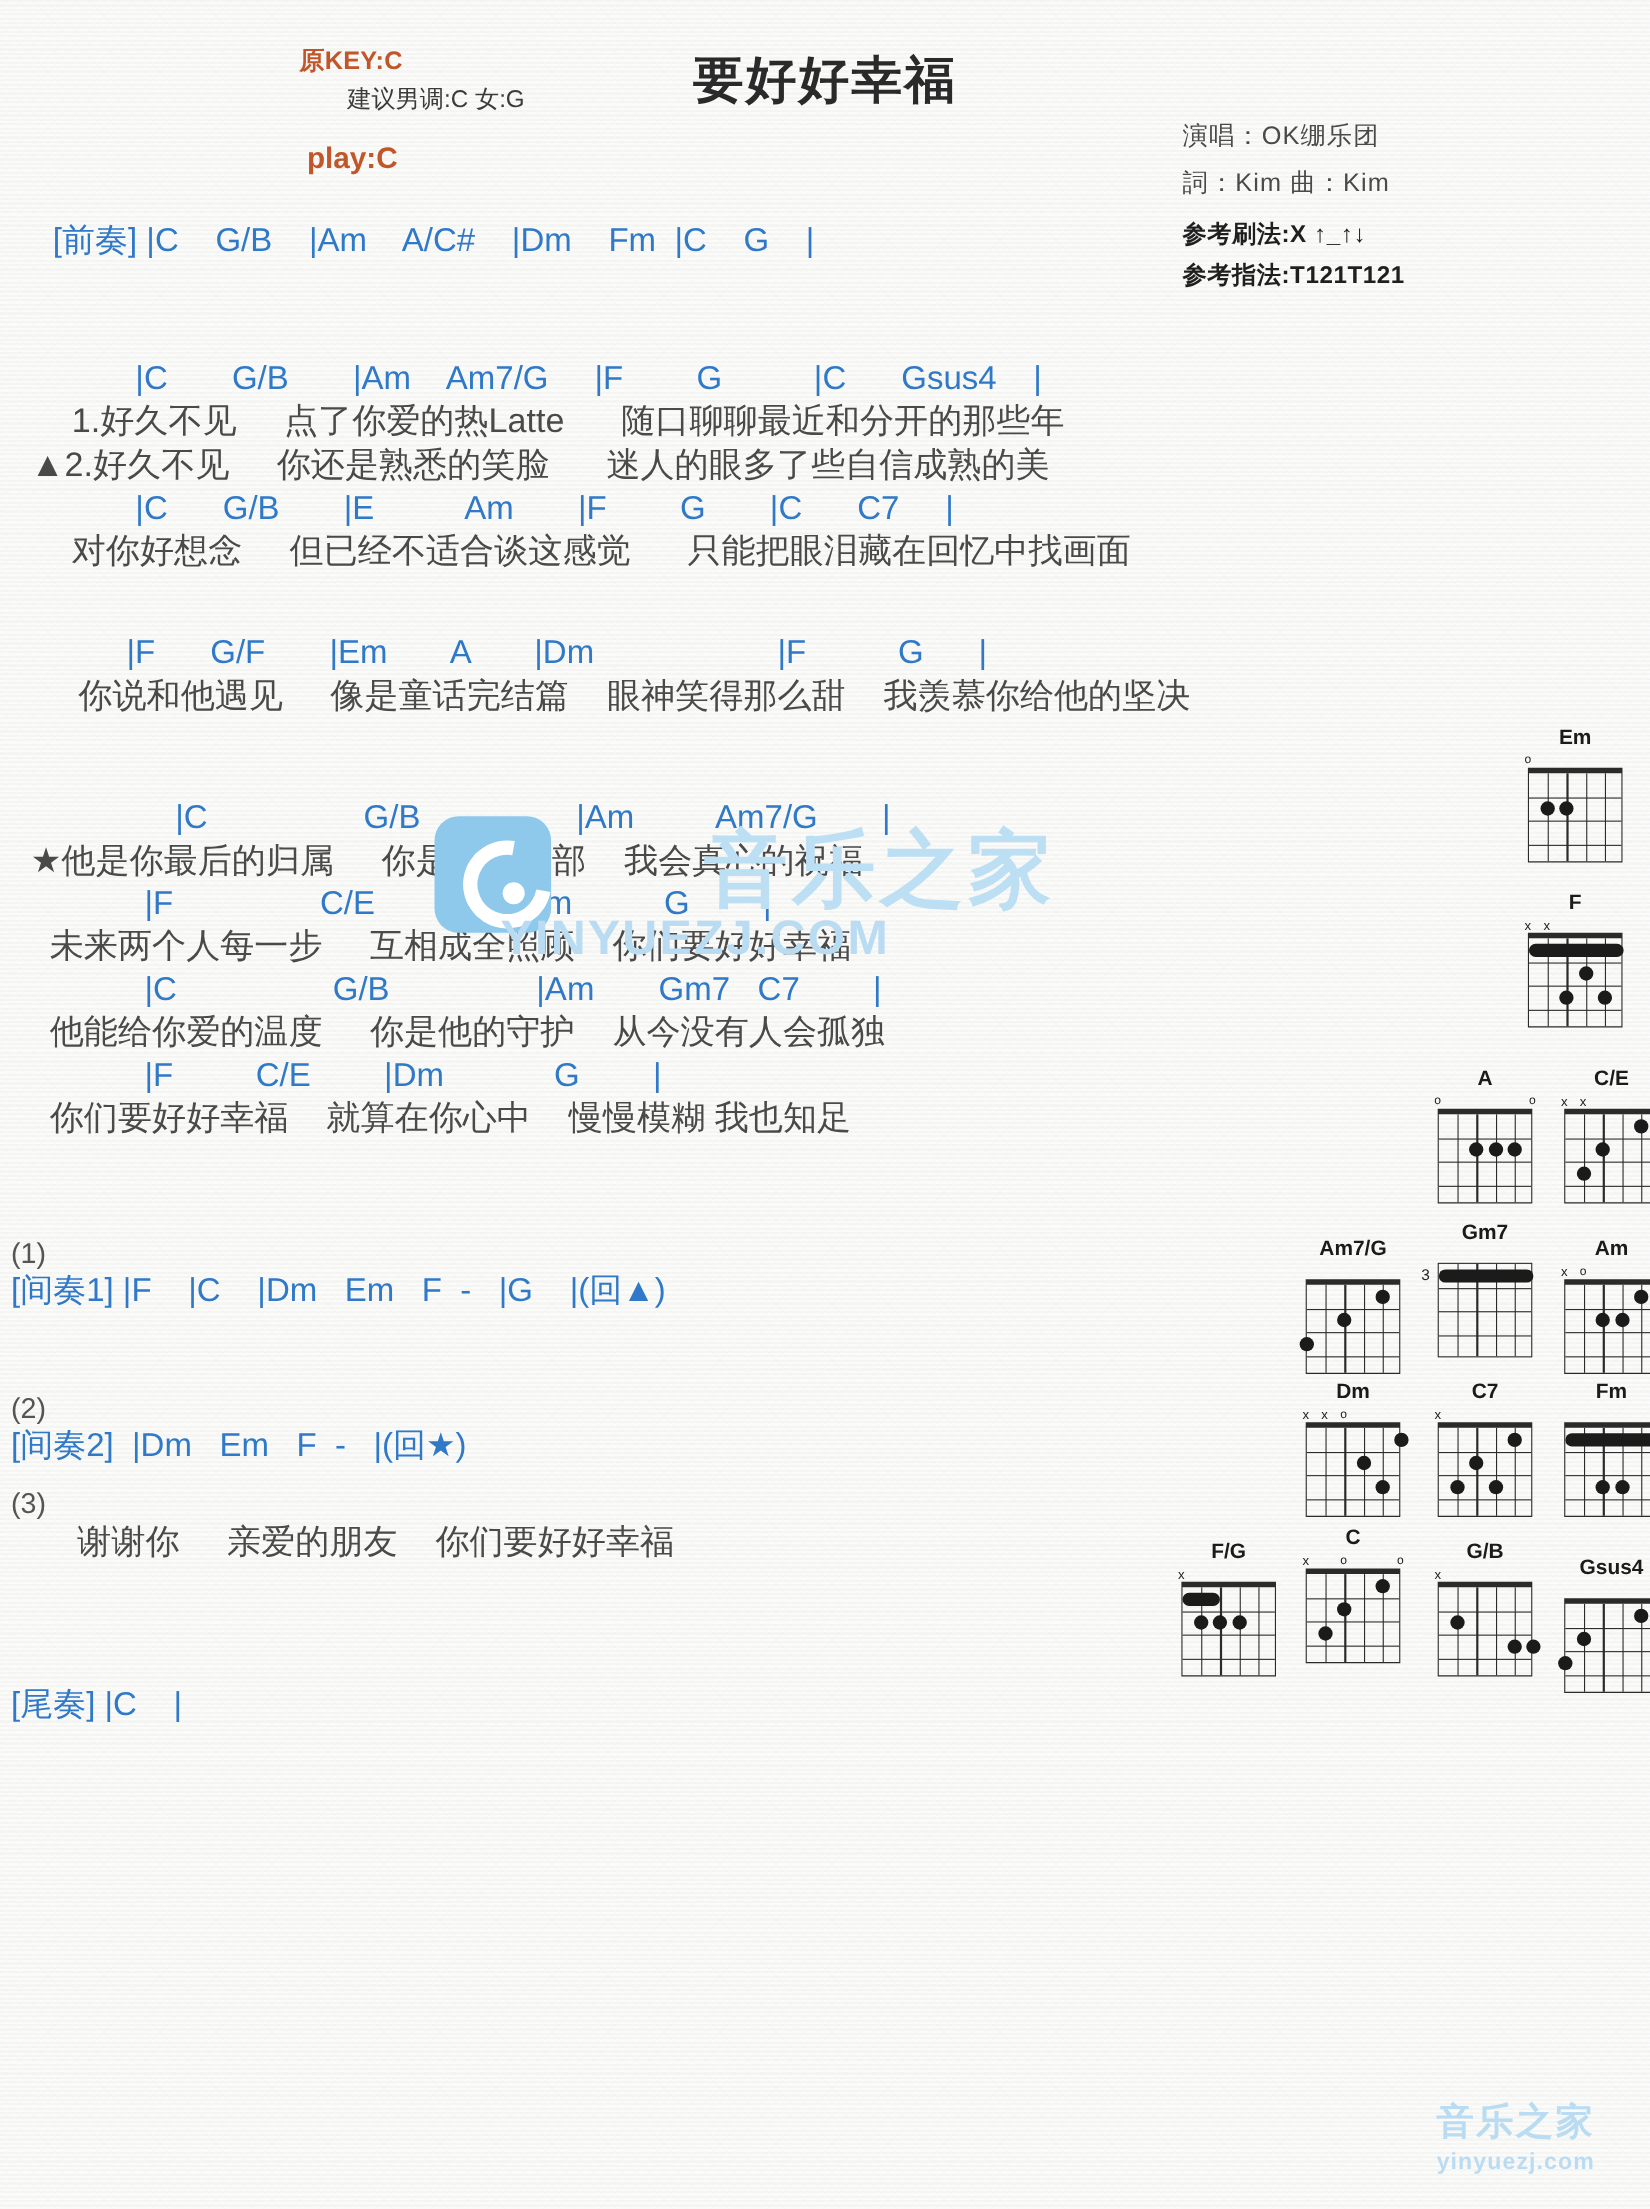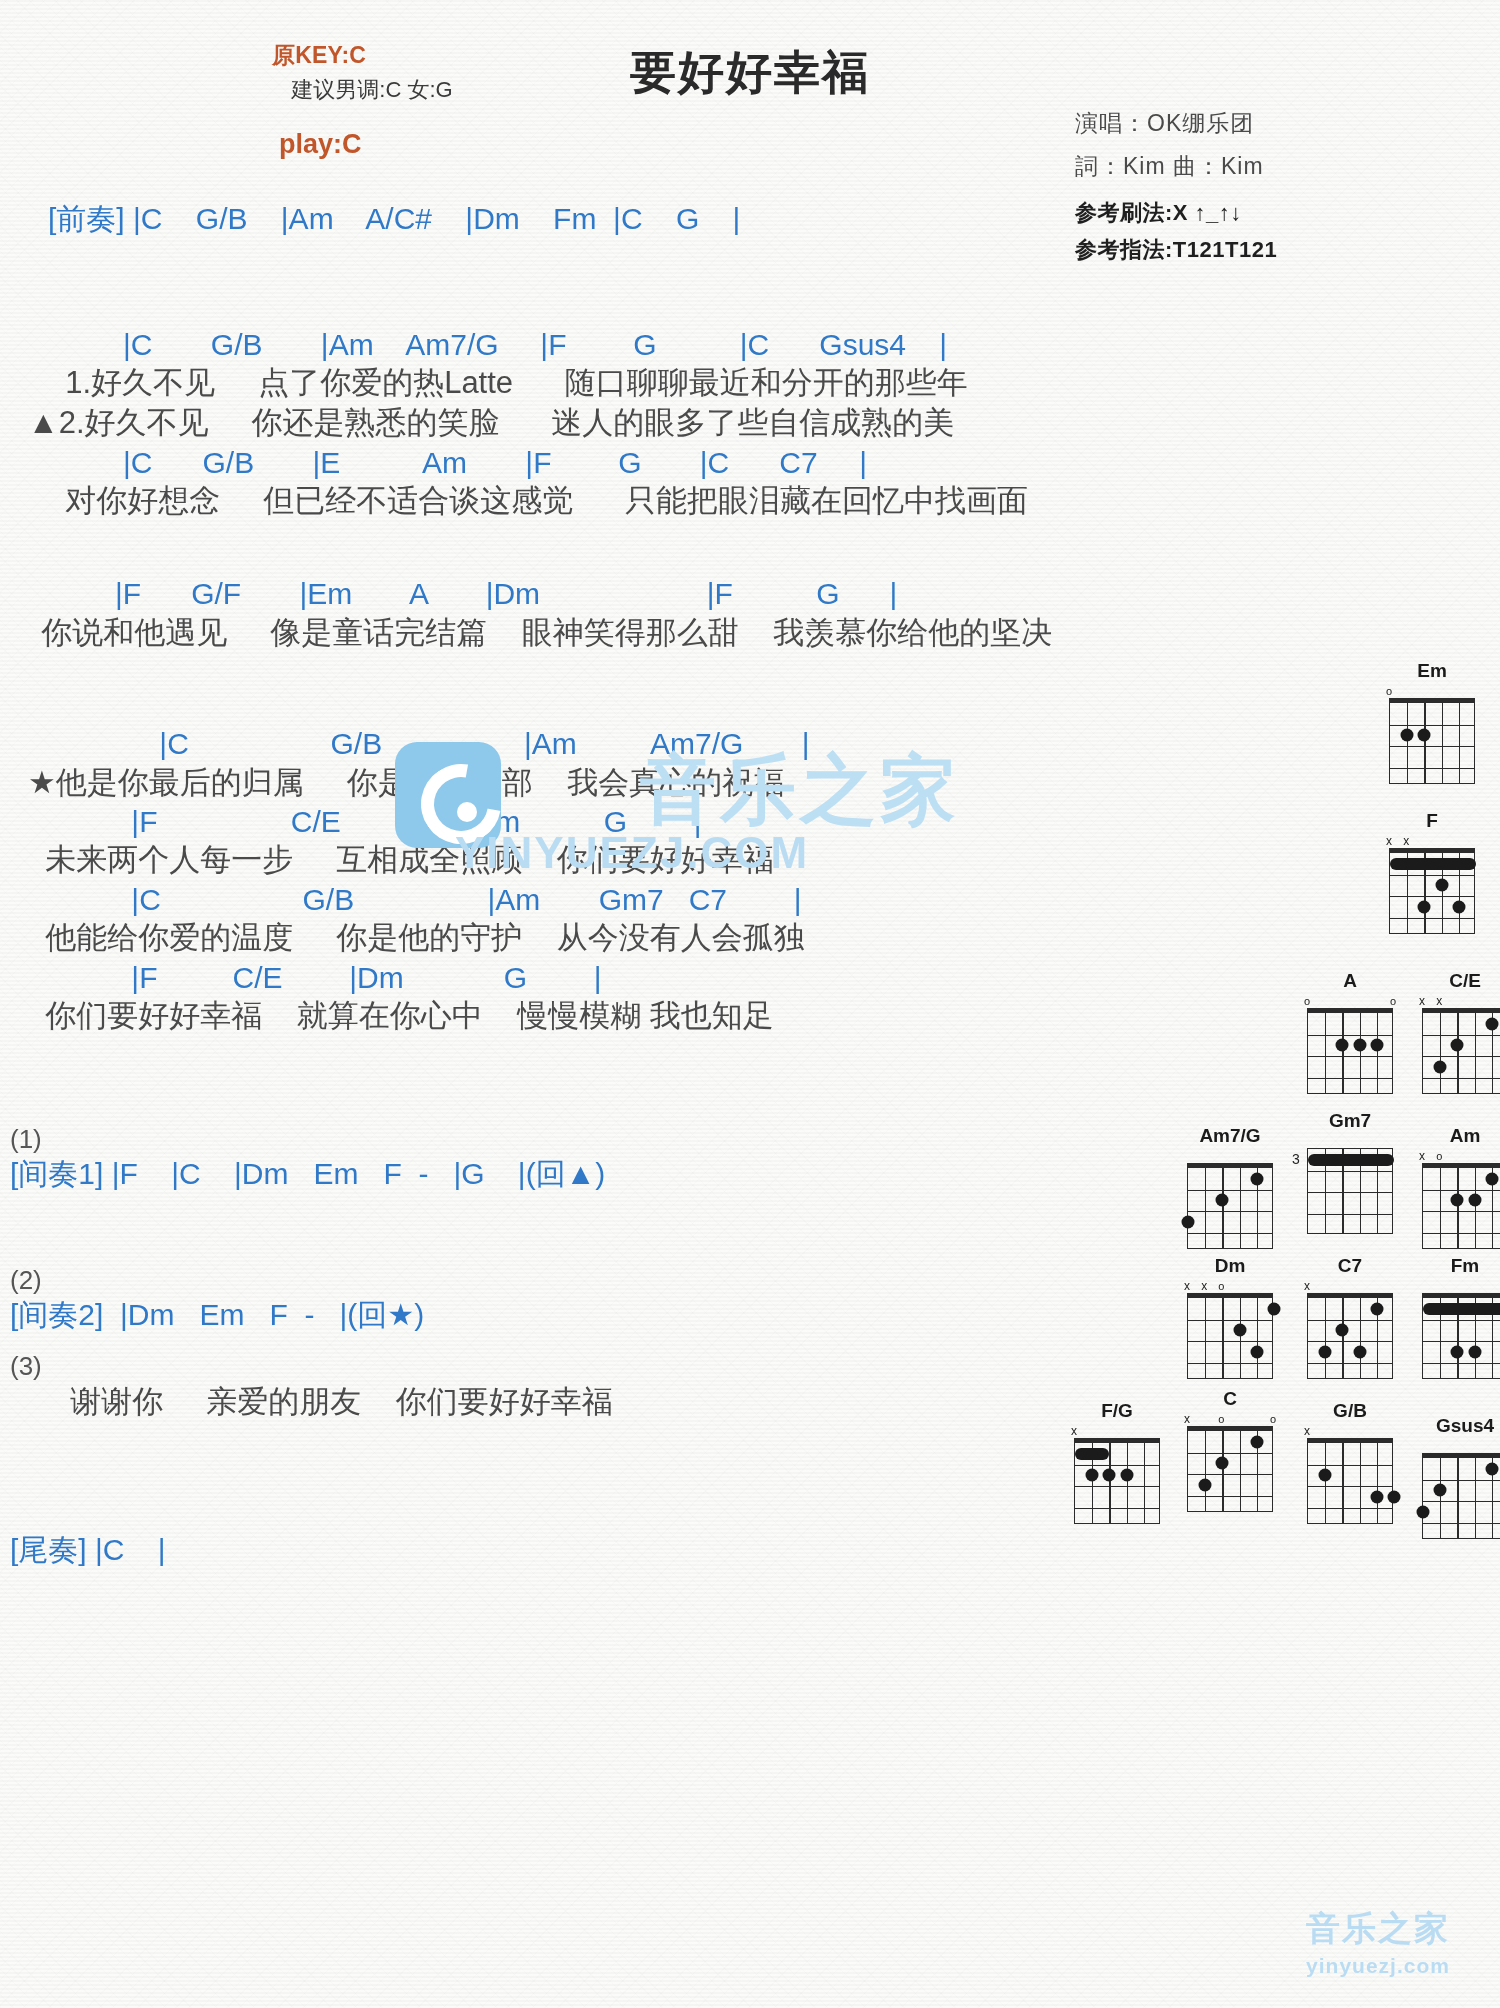--- a/index.html
+++ b/index.html
@@ -16,21 +16,21 @@
       repeating-linear-gradient(45deg, rgba(0,0,0,0.012) 0 1px, transparent 1px 9px),
       repeating-linear-gradient(-45deg, rgba(0,0,0,0.012) 0 1px, transparent 1px 9px),
       repeating-linear-gradient(0deg, rgba(255,255,255,0.5) 0 2px, rgba(0,0,0,0.008) 2px 4px);
     pointer-events:none; z-index:0;
   }
   .sheet{ position:relative; width:1500px; height:2008px; z-index:2; }
 
   
   .keyblock{ position:absolute; left:240px; top:40px; text-align:right; width:210px;margin-left:27px; }
   .keyline1{ font-size:23px; color:#c1562a; font-weight:600; letter-spacing:.2px; text-align:left; padding-left:5px;}
-  .keyline2{ font-size:22px; color:#3b3b3b; margin-top:4px; text-align:center; }
+  .keyline2{ font-size:22px; color:#3b3b3b; margin-top:4px; text-align:right; }
   .playline{ font-size:27px; color:#c1562a; font-weight:bold; margin-top:24px; text-align:left; padding-left:12px;}
 
   .title{
     position:absolute; left:0; top:42px; width:1500px; text-align:center;
     font-size:46px; font-weight:bold; color:#2a2a2a; letter-spacing:2px;
   }
   .credits{ position:absolute; right:95px; top:108px; text-align:left; width:330px; }
   .credit-row{ font-size:23px; color:#4a4a4a; margin-bottom:12px; letter-spacing:1px;}
   .pattern{ position:absolute; right:95px; top:198px; text-align:left; width:330px;}
   .pattern-row{ font-size:22px; color:#1f1f1f; font-weight:bold; margin-bottom:7px; letter-spacing:.5px;}
@@ -128,21 +128,21 @@
       <div class="chordline" style="padding-left:48px;">         |C       G/B       |Am    Am7/G     |F        G          |C      Gsus4    |</div>
       <div class="lyricline" style="padding-left:48px;">  1.好久不见     点了你爱的热Latte      随口聊聊最近和分开的那些年</div>
       <div class="lyricline" style="padding-left:28px;">▲2.好久不见     你还是熟悉的笑脸      迷人的眼多了些自信成熟的美</div>
       <div class="chordline" style="padding-left:48px;">         |C      G/B       |E          Am       |F        G       |C      C7     |</div>
       <div class="lyricline" style="padding-left:48px;">  对你好想念     但已经不适合谈这感觉      只能把眼泪藏在回忆中找画面</div>
     </div>
     <div class="spacer-lg"></div>
 
     <div class="row">
       <div class="chordline" style="padding-left:40px;">         |F      G/F       |Em       A       |Dm                    |F          G      |</div>
-      <div class="lyricline" style="padding-left:24px;">  你说和他遇见     像是童话完结篇    眼神笑得那么甜    我羡慕你给他的坚决</div>
+      <div class="lyricline" style="padding-left:54px;">  你说和他遇见     像是童话完结篇    眼神笑得那么甜    我羡慕你给他的坚决</div>
     </div>
     <div class="spacer-lg"></div>
     <div class="spacer-sm"></div>
 
     <div class="row">
       <div class="chordline" style="padding-left:76px;">          |C                 G/B                 |Am         Am7/G       |</div>
       <div class="lyricline" style="padding-left:28px;">★他是你最后的归属     你是他的全部    我会真心的祝福</div>
       <div class="chordline" style="padding-left:48px;">          |F                C/E               |Dm          G        |</div>
       <div class="lyricline" style="padding-left:28px;">  未来两个人每一步     互相成全照顾    你们要好好幸福</div>
       <div class="chordline" style="padding-left:48px;">          |C                 G/B                |Am       Gm7   C7        |</div>

